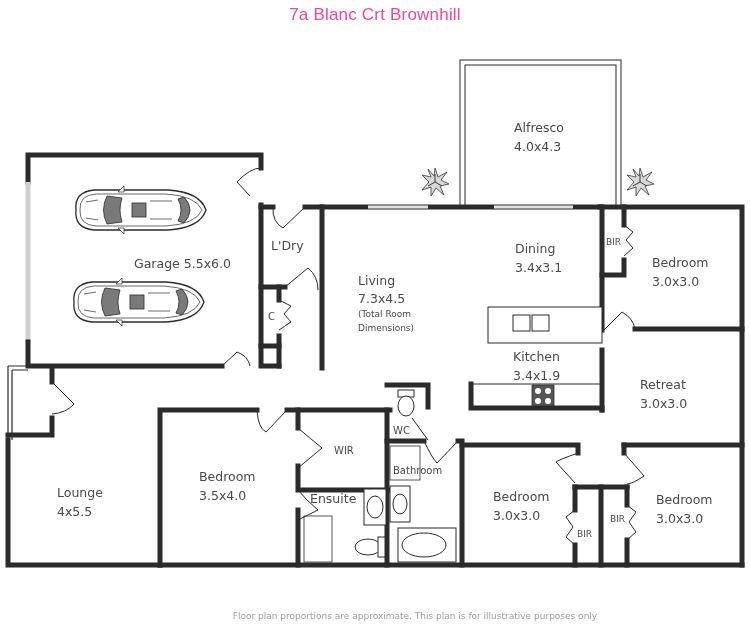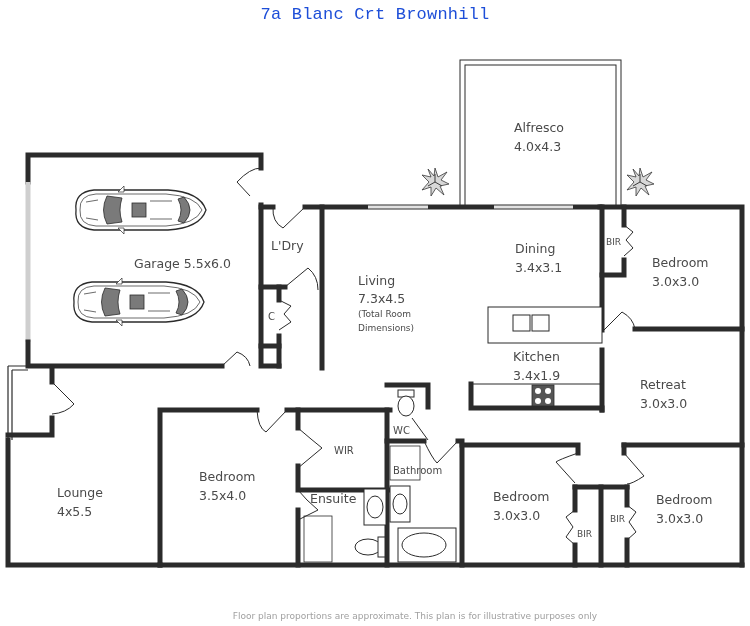--- a/index.html
+++ b/index.html
@@ -1,17 +1,17 @@
 <!DOCTYPE html>
 <html><head>
 <meta charset="utf-8">
 <style>
   html, body { margin: 0; padding: 0; background: #ffffff; }
   body { width: 750px; height: 626px; position: relative; overflow: hidden; font-family: "DejaVu Sans", sans-serif; }
-  .title { position: absolute; left: 0; top: 5px; width: 750px; text-align: center; font-size: 17px; color: #1d4ed8; font-family: Liberation Mono, monospace; letter-spacing: 0.2px; }
+  .title { position: absolute; left: 0; top: 5px; width: 750px; text-align: center; font-size: 17px; color: #ec4899; font-family: Liberation Sans, sans-serif; letter-spacing: 0.2px; }
   .footer { position: absolute; left: 0; top: 611px; width: 750px; text-align: center; font-size: 9px; color: #a0a0a0; font-family: "DejaVu Sans", sans-serif; margin-left: 40px; }
   svg.plan { position: absolute; left: 0; top: 0; }
   .lbl { font-family: "DejaVu Sans", sans-serif; fill: #4a4a4a; font-size: 12.5px; }
   .lbl-sm { font-family: "DejaVu Sans", sans-serif; fill: #4a4a4a; font-size: 10px; }
   .lbl-xs { font-family: "DejaVu Sans", sans-serif; fill: #4a4a4a; font-size: 9px; }
   .wall { stroke: #2b2b2b; stroke-width: 5; fill: none; stroke-linecap: square; }
   .thin { stroke: #2b2b2b; stroke-width: 1.2; fill: none; }
   .door { stroke: #2b2b2b; stroke-width: 1; fill: none; }
   .win { stroke: #8a8a8a; stroke-width: 4; }
   .winw { stroke: #ffffff; stroke-width: 1.5; }

